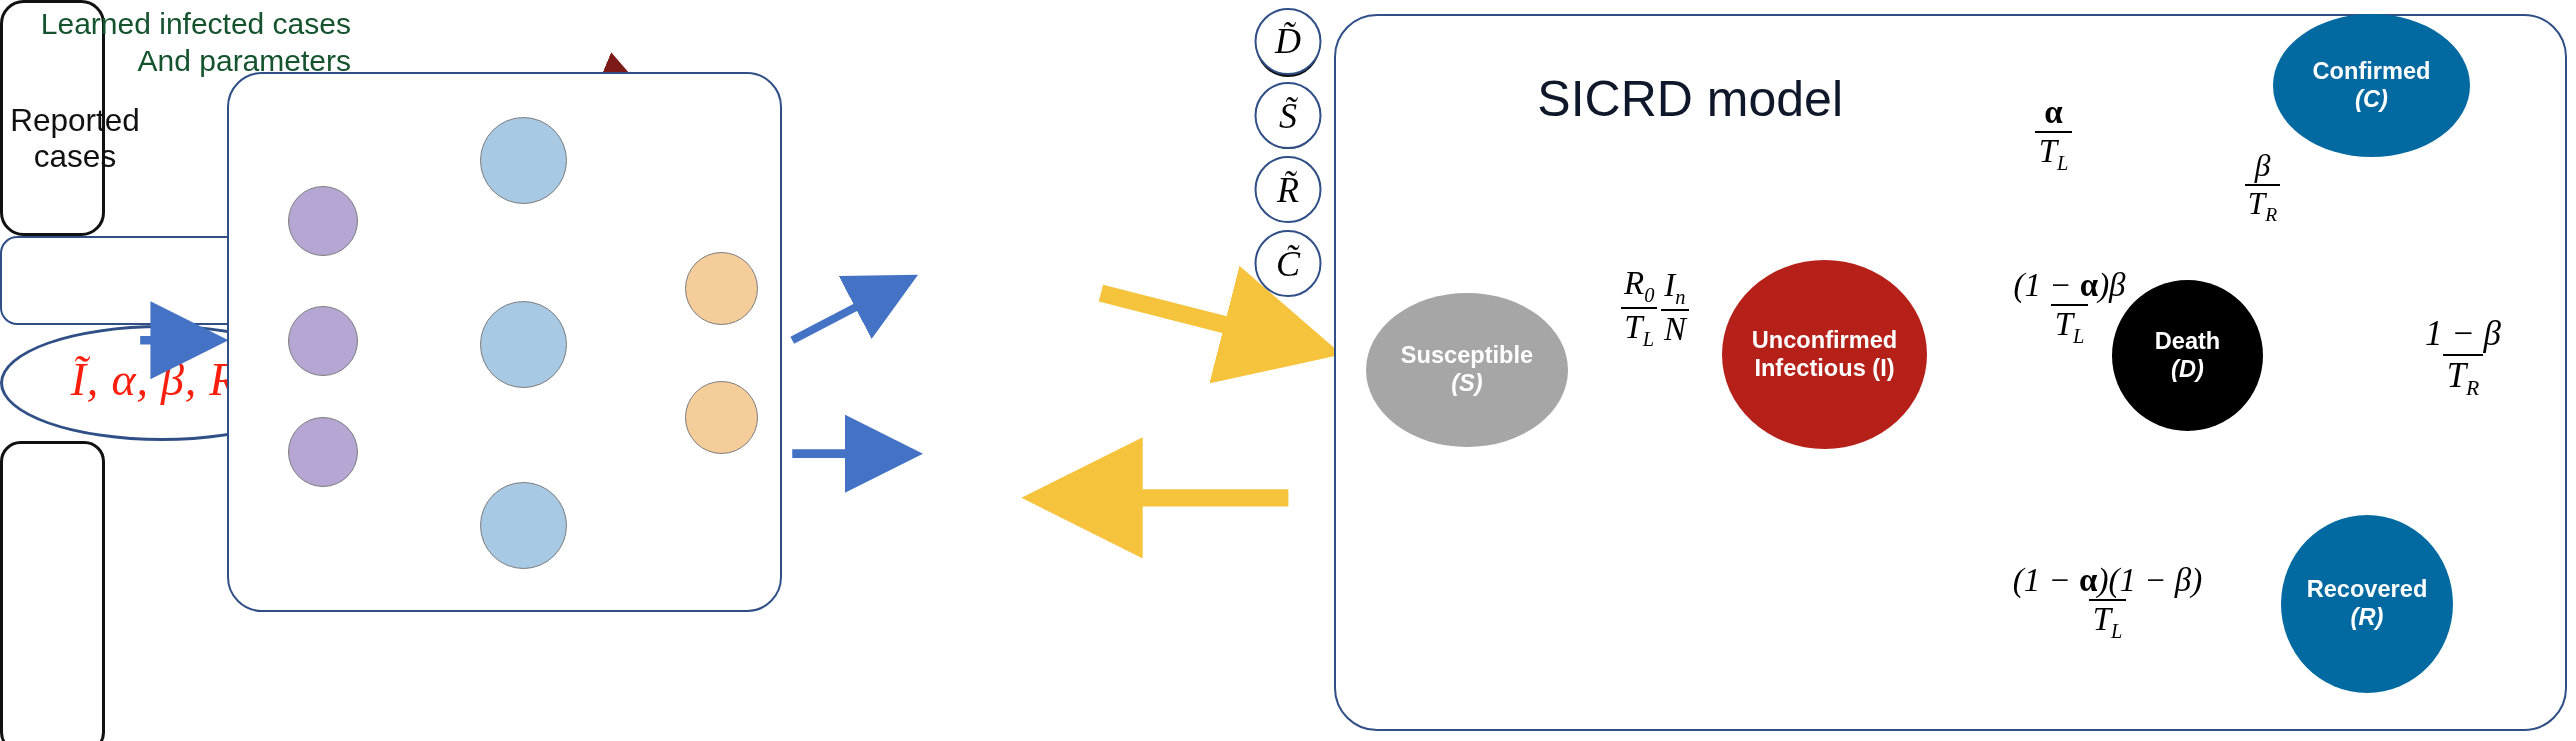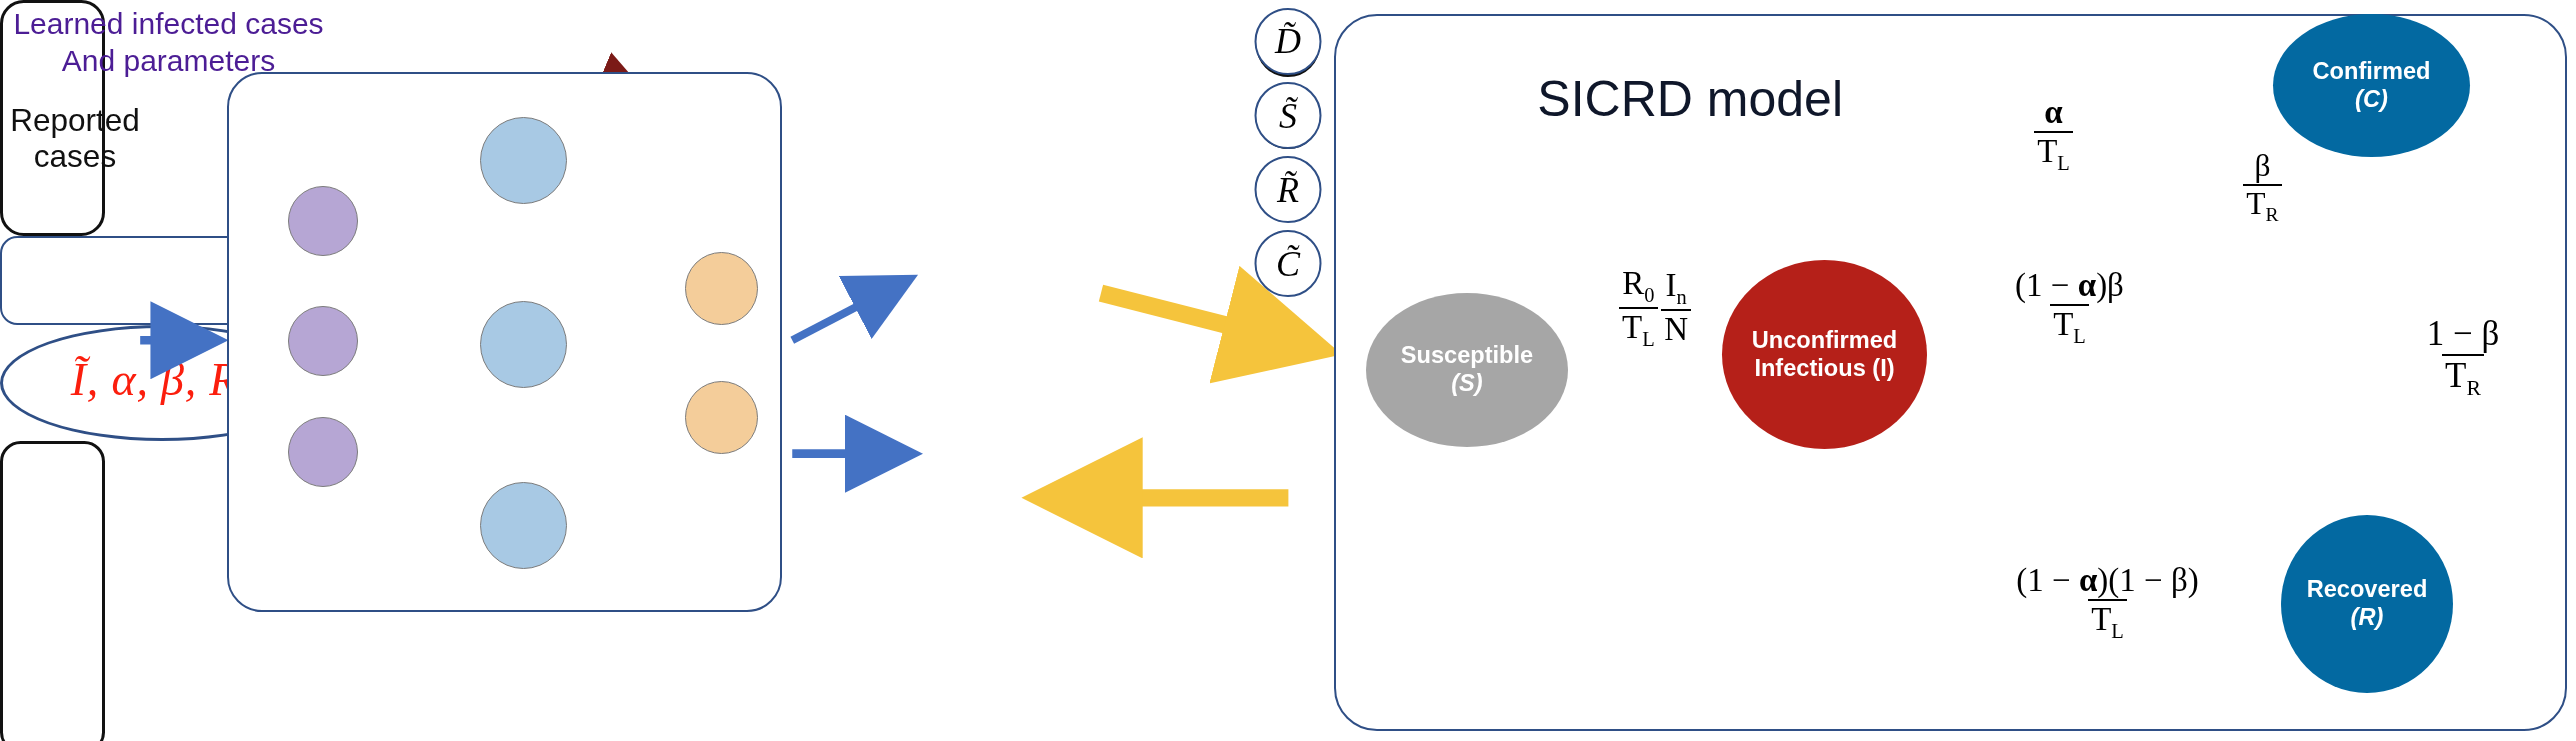--- a/index.html
+++ b/index.html
@@ -30,22 +30,22 @@
   
   #nn-panel{left:227px;top:72px;width:551px;height:536px;}
   .nn-node{position:absolute;border-radius:50%;border:1.6px solid #7c7c7c;}
   .nn-in{width:68px;height:68px;background:#b6a6d4;}
   .nn-hid{width:85px;height:85px;background:#a8c9e4;}
   .nn-out{width:71px;height:71px;background:#f4cd9a;}
 
   
   #learned-box{left:791px;top:31.5px;width:354px;height:85px;
                border:2.4px solid #2f4f86;border-radius:17.3px;background:#fff;}
-  #learned-text{position:absolute;left:3px;top:6.3px;width:331px;
-                color:#4c1d95;font-size:30px;line-height:1.22;text-align:center;}
+  #learned-text{position:absolute;left:20px;top:6.3px;width:331px;
+                color:#14532d;font-size:30px;line-height:1.22;text-align:right;}
 
   
   #param-ellipse{left:816px;top:170px;width:318px;height:110px;
                  border:3.2px solid #2f4f86;border-radius:50%;background:#fff;
                  display:flex;align-items:center;justify-content:center;}
   #param-text{color:#fb1e0d;font-family:"Liberation Serif",serif;font-style:italic;
               font-size:46px;white-space:nowrap;letter-spacing:0.8px;}
   #param-text sub{font-size:0.62em;font-style:normal;}
 
   
@@ -72,21 +72,21 @@
   #node-d{left:2112px;top:280px;width:151px;height:151px;background:#000000;}
   #node-r{left:2281px;top:515px;width:172px;height:178px;background:#0369a1;}
 
   
   .frac{position:absolute;font-family:"Liberation Serif",serif;color:#000;
         display:flex;align-items:center;justify-content:center;white-space:nowrap;}
   .fr{display:inline-flex;flex-direction:column;align-items:center;
       vertical-align:middle;margin:0 1.6px;}
   .fr .num{padding:0 3.2px;}
   .fr .den{padding:0 3.2px;border-top:2.4px solid #000;}
-  .it{}
+  .it{font-style:italic;}
   .bd{font-weight:bold;font-family:"Liberation Serif",serif;font-style:normal;}
   sub{font-size:0.62em;}
 
   svg{position:absolute;left:0;top:0;overflow:visible;}
 </style>
 </head>
 <body>
 
 <div class="stage">
 
@@ -226,20 +226,24 @@
     <div class="sub">(S)</div>
   </div>
   <div class="comp" id="node-i">
     <div>Unconfirmed</div>
     <div>Infectious (I)</div>
   </div>
   <div class="comp" id="node-c">
     <div>Confirmed</div>
     <div class="sub">(C)</div>
   </div>
+  <div class="comp" id="node-d">
+    <div>Death</div>
+    <div class="sub">(D)</div>
+  </div>
   <div class="comp" id="node-r">
     <div>Recovered</div>
     <div class="sub">(R)</div>
   </div>
 
   <div class="frac" style="left:1596px;top:260px;width:118px;height:95px;font-size:33px;">
     <span class="fr">
         <span class="num it">R<sub>0</sub></span>
         <span class="den it">T<sub>L</sub></span>
       </span>

